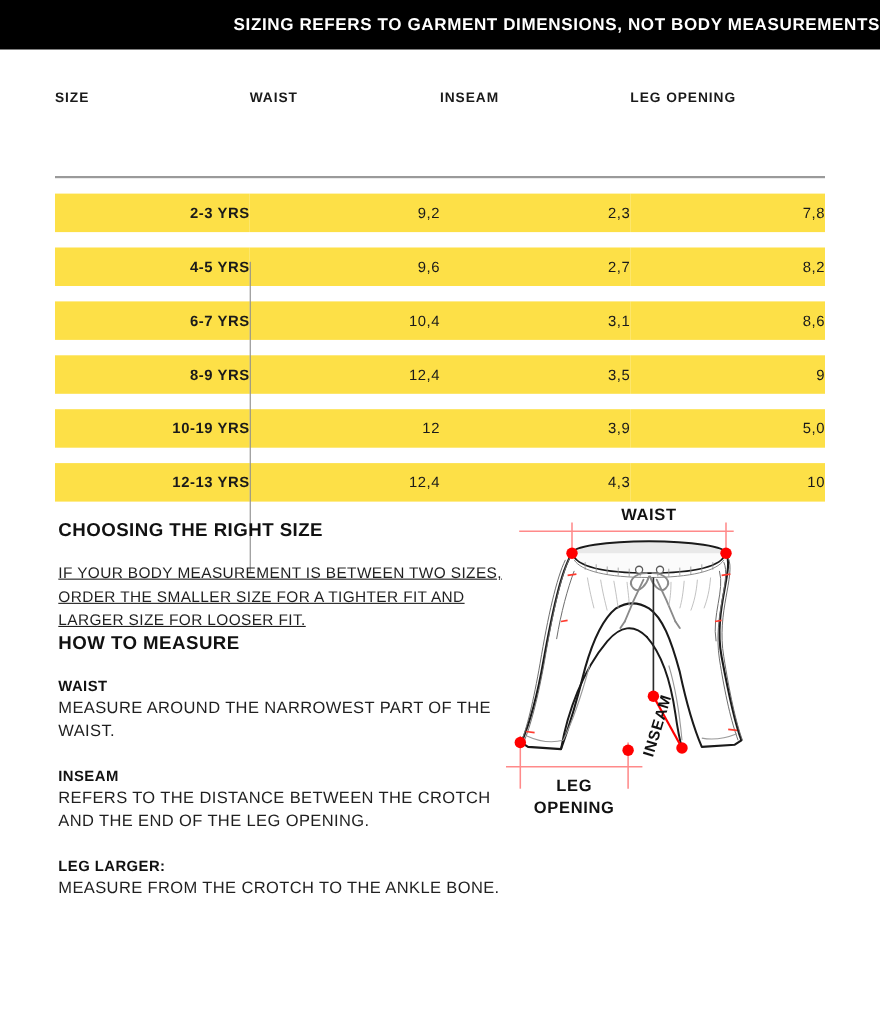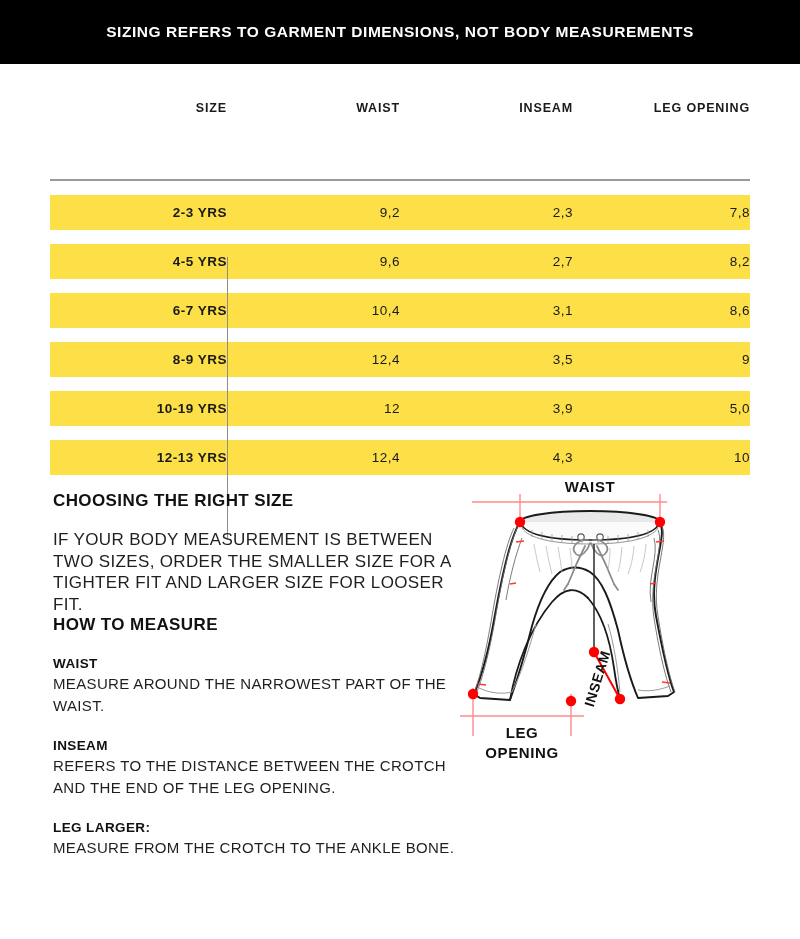--- a/index.html
+++ b/index.html
@@ -13,25 +13,25 @@
     font-family: "Liberation Sans", sans-serif;
     color: #1a1a1a;
     -webkit-font-smoothing: antialiased;
     overflow: hidden;
     position: relative;
   }
 
   
   .banner {
     width: 800px;
-    height: 64px;
+    height: 45px;
     background: #000000;
     display: flex;
     align-items: center;
-    justify-content: center;
+    justify-content: flex-end;
     box-sizing: border-box;
   }
   .banner-text {
     color: #ffffff;
     font-size: 15.5px;
     font-weight: 700;
     letter-spacing: 0.55px;
     text-transform: uppercase;
     white-space: nowrap;
   }
@@ -47,21 +47,21 @@
     width: 700px;
     margin: 0 auto;
     border-collapse: collapse;
     table-layout: fixed;
   }
   .size-table th {
     font-size: 12.5px;
     font-weight: 700;
     letter-spacing: 0.85px;
     color: #1a1a1a;
-    text-align: right;
+    text-align: left;
     padding: 0 0 4px 0;
     height: 22px;
     vertical-align: top;
   }
   .head-rule-row td {
     padding: 0;
     height: 54px;
     vertical-align: bottom;
   }
   .head-rule {
@@ -115,25 +115,26 @@
     width: 420px;
   }
   h2.section-title {
     font-size: 17px;
     font-weight: 700;
     letter-spacing: 0.4px;
     margin: 0;
     color: #111111;
   }
   p.body-text {
-    font-size: 17px;
+    font-size: 14px;
     line-height: 21.5px;
     letter-spacing: 0.35px;
     margin: 18px 0 0 0;
     color: #1f1f1f;
+    text-decoration: underline;
   }
   .measure-title {
     margin-top: 43px;
   }
   .sub-block {
     margin-top: 22px;
   }
   .sub-block.first {
     margin-top: 21px;
   }

